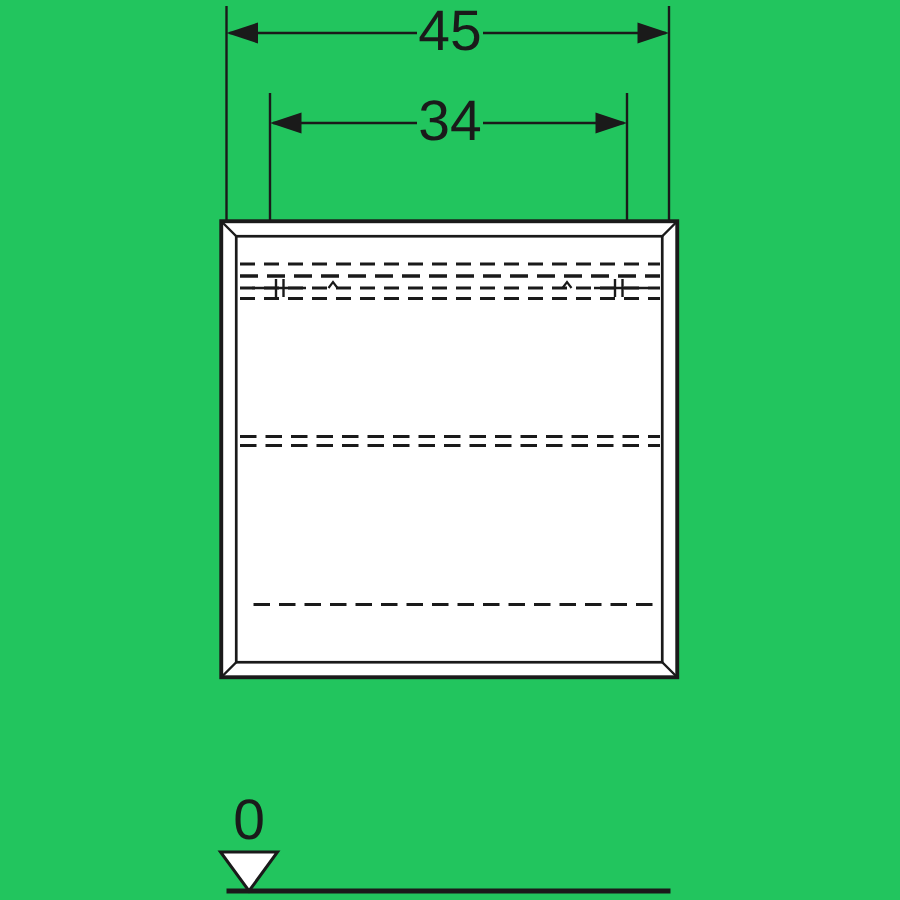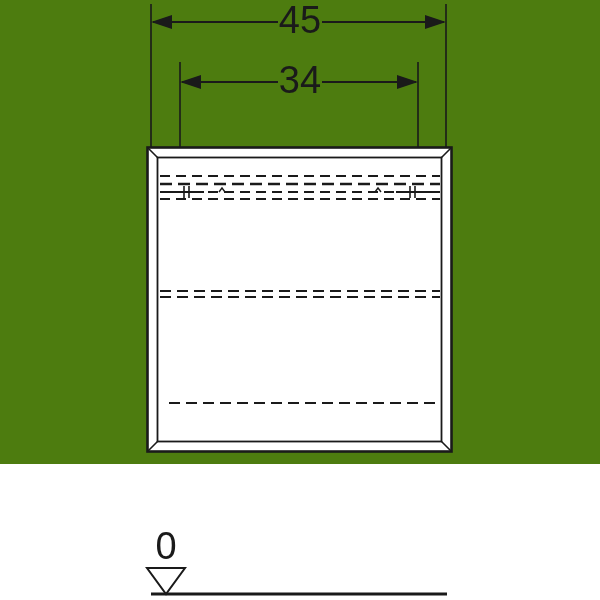--- a/index.html
+++ b/index.html
@@ -10,22 +10,22 @@
   }
   body {
     width: 600px;
     height: 600px;
     font-family: "Liberation Sans", sans-serif;
     overflow: hidden;
   }
   #drawing-root {
     position: relative;
     width: 600px;
-    height: 464px;
-    background: #4d7c0f;
+    height: 600px;
+    background: #22c55e;
   }
   svg.drawing-canvas {
     display: block;
     width: 600px;
     height: 600px;
   }
   .dim-text {
     font-family: "Liberation Sans", sans-serif;
     font-size: 38px;
     fill: #1a1a1a;

